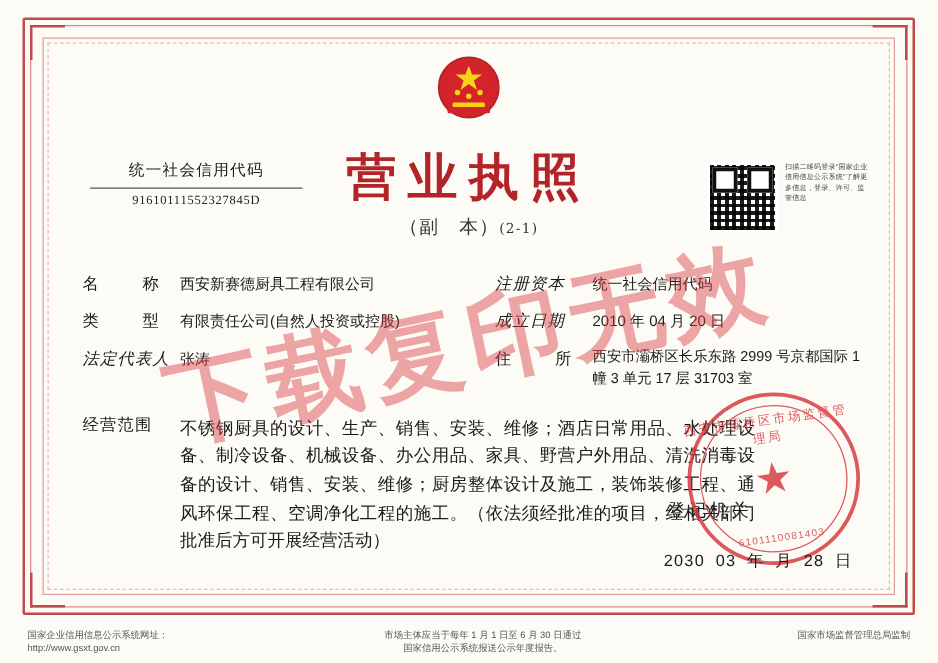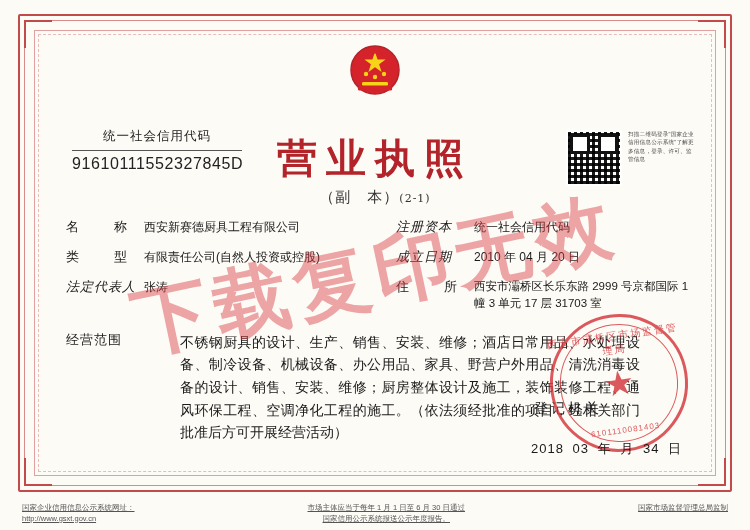--- a/index.html
+++ b/index.html
@@ -61,21 +61,21 @@
     width: 74px;
     height: 74px;
     text-align: center;
   }
   .emblem svg { display: block; }
 
   
   .title-block {
     position: absolute;
     left: 0; right: 0;
-    top: 136px;
+    top: 120px;
     text-align: center;
     pointer-events: none;
   }
   .title {
     font-family: "DejaVu Serif", "Liberation Serif", serif;
     font-size: 40px;
     font-weight: bold;
     letter-spacing: 9px;
     color: #b3232a;
     line-height: 1.1;
@@ -102,24 +102,25 @@
     color: #222;
     letter-spacing: 1px;
     text-align: center;
   }
   .code-rule {
     margin: 5px 0 4px 0;
     border-bottom: 1px solid #555;
     width: 100%;
   }
   .code-value {
-    font-size: 16px;
+    font-size: 10px;
     color: #222;
     letter-spacing: 0.6px;
     text-align: center;
+    font-family: Liberation Serif, serif;
   }
 
   
   .qr-wrap {
     position: absolute;
     right: 54px;
     top: 130px;
     width: 130px;
     display: flex;
     gap: 6px;
@@ -172,21 +173,21 @@
     letter-spacing: 3px;
   }
   .flabel.narrow { letter-spacing: 1px; font-style: italic; }
   .fvalue {
     font-size: 12px;
     color: #1a1a1a;
     line-height: 1.5;
   }
   .fvalue.small { font-size: 11.5px; }
 
-  .scope-row { display: flex; margin-top: 18px; gap: 36px; }
+  .scope-row { display: flex; margin-top: 18px; }
   .scope-label {
     font-size: 13px;
     width: 78px;
     flex: none;
     letter-spacing: 1px;
     color: #1a1a1a;
   }
   .scope-text {
     font-size: 14px;
     line-height: 1.62;
@@ -273,21 +274,21 @@
   .footer {
     position: absolute;
     left: 22px; right: 22px;
     bottom: 6px;
     display: flex;
     justify-content: space-between;
     font-size: 7.5px;
     color: #555;
     line-height: 1.5;
   }
-  .footer .fcol { flex: none; text-decoration: underline; }
+  .footer .fcol { flex: none; }
   .footer .fcenter { text-align: center; }
   .footer .fright { text-align: left; }
 </style>
 </head>
 <body>
 
 <div id="license">
 
   <div class="frame-outer"></div>
   <div class="frame-mid"></div>
@@ -373,25 +374,25 @@
 
   <div class="registrar">登记机关</div>
 
   <div class="seal">
     <div class="seal-text-top">西安市灞桥区市场监督管理局</div>
     <div class="seal-star">★</div>
     <div class="seal-text-bottom">6101110081403</div>
   </div>
 
   <div class="date-line">
-    <span>2018</span>
+    <span>2030</span>
     <span class="u">03</span>
     <span>年</span>
     <span class="u">月</span>
-    <span>34</span>
+    <span>28</span>
     <span class="u">日</span>
   </div>
 
   <div class="watermark">下载复印无效</div>
 
   <div class="footer">
     <div class="fcol">
       <div>国家企业信用信息公示系统网址：</div>
       <div>http://www.gsxt.gov.cn</div>
     </div>

